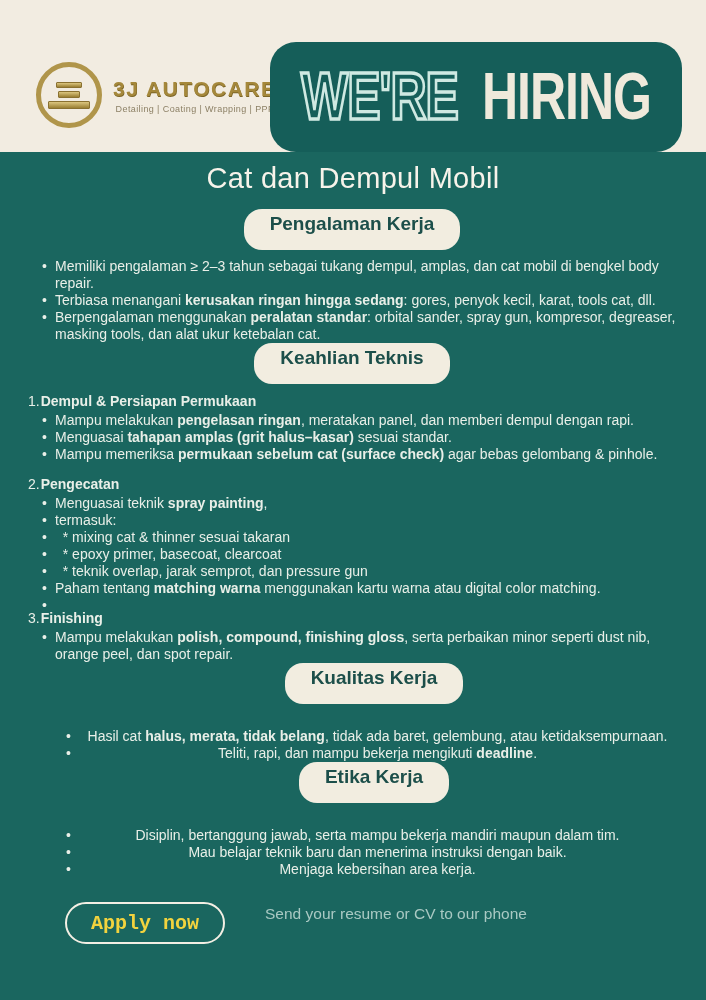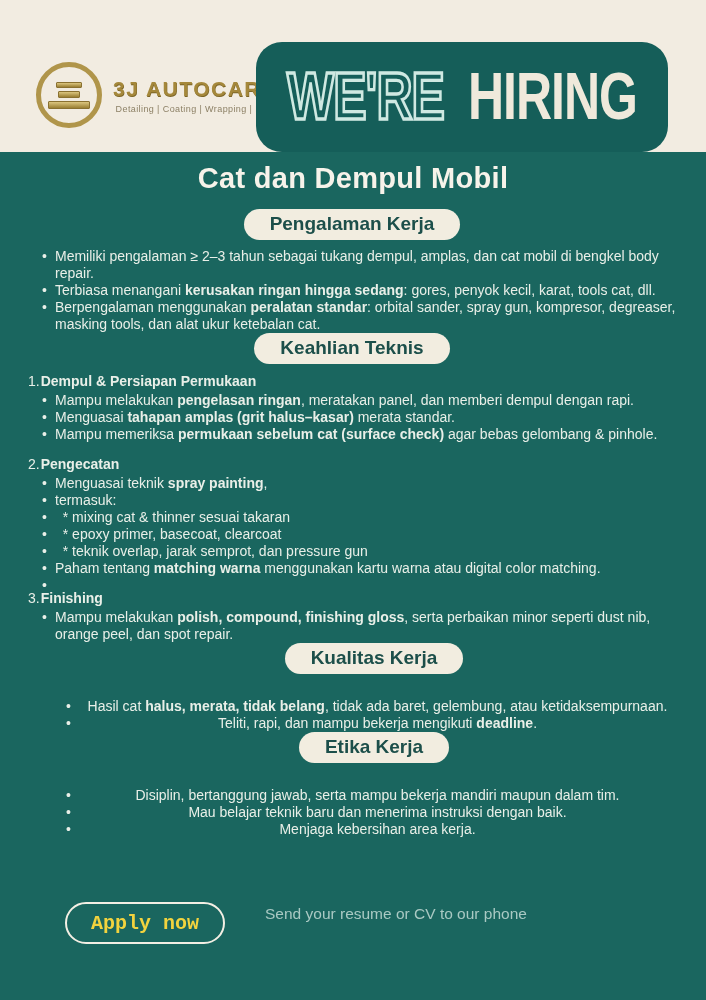--- a/index.html
+++ b/index.html
@@ -23,38 +23,38 @@
     background:transparent;}
   .logo-bar{background:linear-gradient(#dcc67f,#9a7f33);border:1px solid #8a7130;border-radius:1px;}
   .logo-bar.b1{width:26px;height:6px;}
   .logo-bar.b2{width:22px;height:7px;}
   .logo-bar.b3{width:42px;height:8px;}
   .brand-text{text-align:center;}
   .brand-name{font-size:21px;font-weight:800;letter-spacing:1.5px;color:var(--gold);
     text-shadow:0.5px 0.5px 0 #7c6526;white-space:nowrap;}
   .brand-tagline{font-size:9px;color:var(--tagline);letter-spacing:0.4px;margin-top:3px;}
 
-  .hiring-banner{position:absolute;left:256px;top:42px;width:412px;height:110px;
+  .hiring-banner{position:absolute;left:270px;top:42px;width:412px;height:110px;
     background:var(--teal-banner);border-radius:26px;
     display:flex;align-items:center;justify-content:center;gap:24px;}
   .word{display:inline-block;font-size:50px;font-weight:800;letter-spacing:-1px;
     transform:scaleY(1.32);line-height:1;}
   .word-outline{color:var(--teal-banner);-webkit-text-stroke:2.5px var(--outline-stroke);
     text-shadow:0 0 0 var(--outline-stroke);}
   .word-solid{color:var(--banner-solid);}
 
-  .title{margin:10px 0 0;text-align:center;font-size:29px;font-weight:700;
+  .title{margin:10px 0 0;text-align:center;font-size:29px;font-weight:400;
     color:var(--title-text);letter-spacing:0.3px;}
 
   .content{padding:0 30px 0 28px;color:var(--body-text);font-size:14px;line-height:17px;}
   .pill-row{display:flex;justify-content:center;margin-top:0;}
   section:first-child .pill-row{margin-top:14px;}
   section.offset .pill-row{transform:translateX(22px);}
   .pill{background:var(--pill-bg);color:var(--pill-text);font-weight:700;font-size:19px;
-    line-height:1;padding:5px 26px 7px;border-radius:18px;}
+    line-height:1;padding:5px 26px 17px;border-radius:18px;}
 
   ul.blist{list-style:none;margin:8px 0 0;padding:0 0 0 14px;}
   ul.blist li{position:relative;padding-left:13px;}
   ul.blist li::before{content:"\2022";position:absolute;left:0;top:0;}
   ul.blist li b{font-weight:700;}
   section.offset ul.blist{padding-left:38px;margin-top:24px;text-align:center;}
   .numline{margin-top:13px;font-weight:700;}
   .numline .num{font-weight:400;margin-right:1px;}
   .pill-row + .numline{margin-top:9px;}
   .numline + ul.blist{margin-top:2px;}
@@ -104,21 +104,21 @@
           <li><span>Berpengalaman menggunakan </span><b>peralatan standar</b><span>: orbital sander, spray gun, kompresor, degreaser, masking tools, dan alat ukur ketebalan cat.</span></li>
         </ul>
       </section>
       <section>
         <div class="pill-row">
           <div class="pill">Keahlian Teknis</div>
         </div>
         <div class="numline"><span class="num">1.</span><span>Dempul &amp; Persiapan Permukaan</span></div>
         <ul class="blist">
           <li><span>Mampu melakukan </span><b>pengelasan ringan</b><span>, meratakan panel, dan memberi dempul dengan rapi.</span></li>
-          <li><span>Menguasai </span><b>tahapan amplas (grit halus–kasar)</b><span> merata standar.</span></li>
+          <li><span>Menguasai </span><b>tahapan amplas (grit halus–kasar)</b><span> sesuai standar.</span></li>
           <li><span>Mampu memeriksa </span><b>permukaan sebelum cat (surface check)</b><span> agar bebas gelombang &amp; pinhole.</span></li>
         </ul>
         <div class="numline"><span class="num">2.</span><span>Pengecatan</span></div>
         <ul class="blist">
           <li><span>Menguasai teknik </span><b>spray painting</b><span>,</span></li>
           <li><span>termasuk:</span></li>
           <li><span>&nbsp;&nbsp;* mixing cat &amp; thinner sesuai takaran</span></li>
           <li><span>&nbsp;&nbsp;* epoxy primer, basecoat, clearcoat</span></li>
           <li><span>&nbsp;&nbsp;* teknik overlap, jarak semprot, dan pressure gun</span></li>
           <li><span>Paham tentang </span><b>matching warna</b><span> menggunakan kartu warna atau digital color matching.</span></li>

